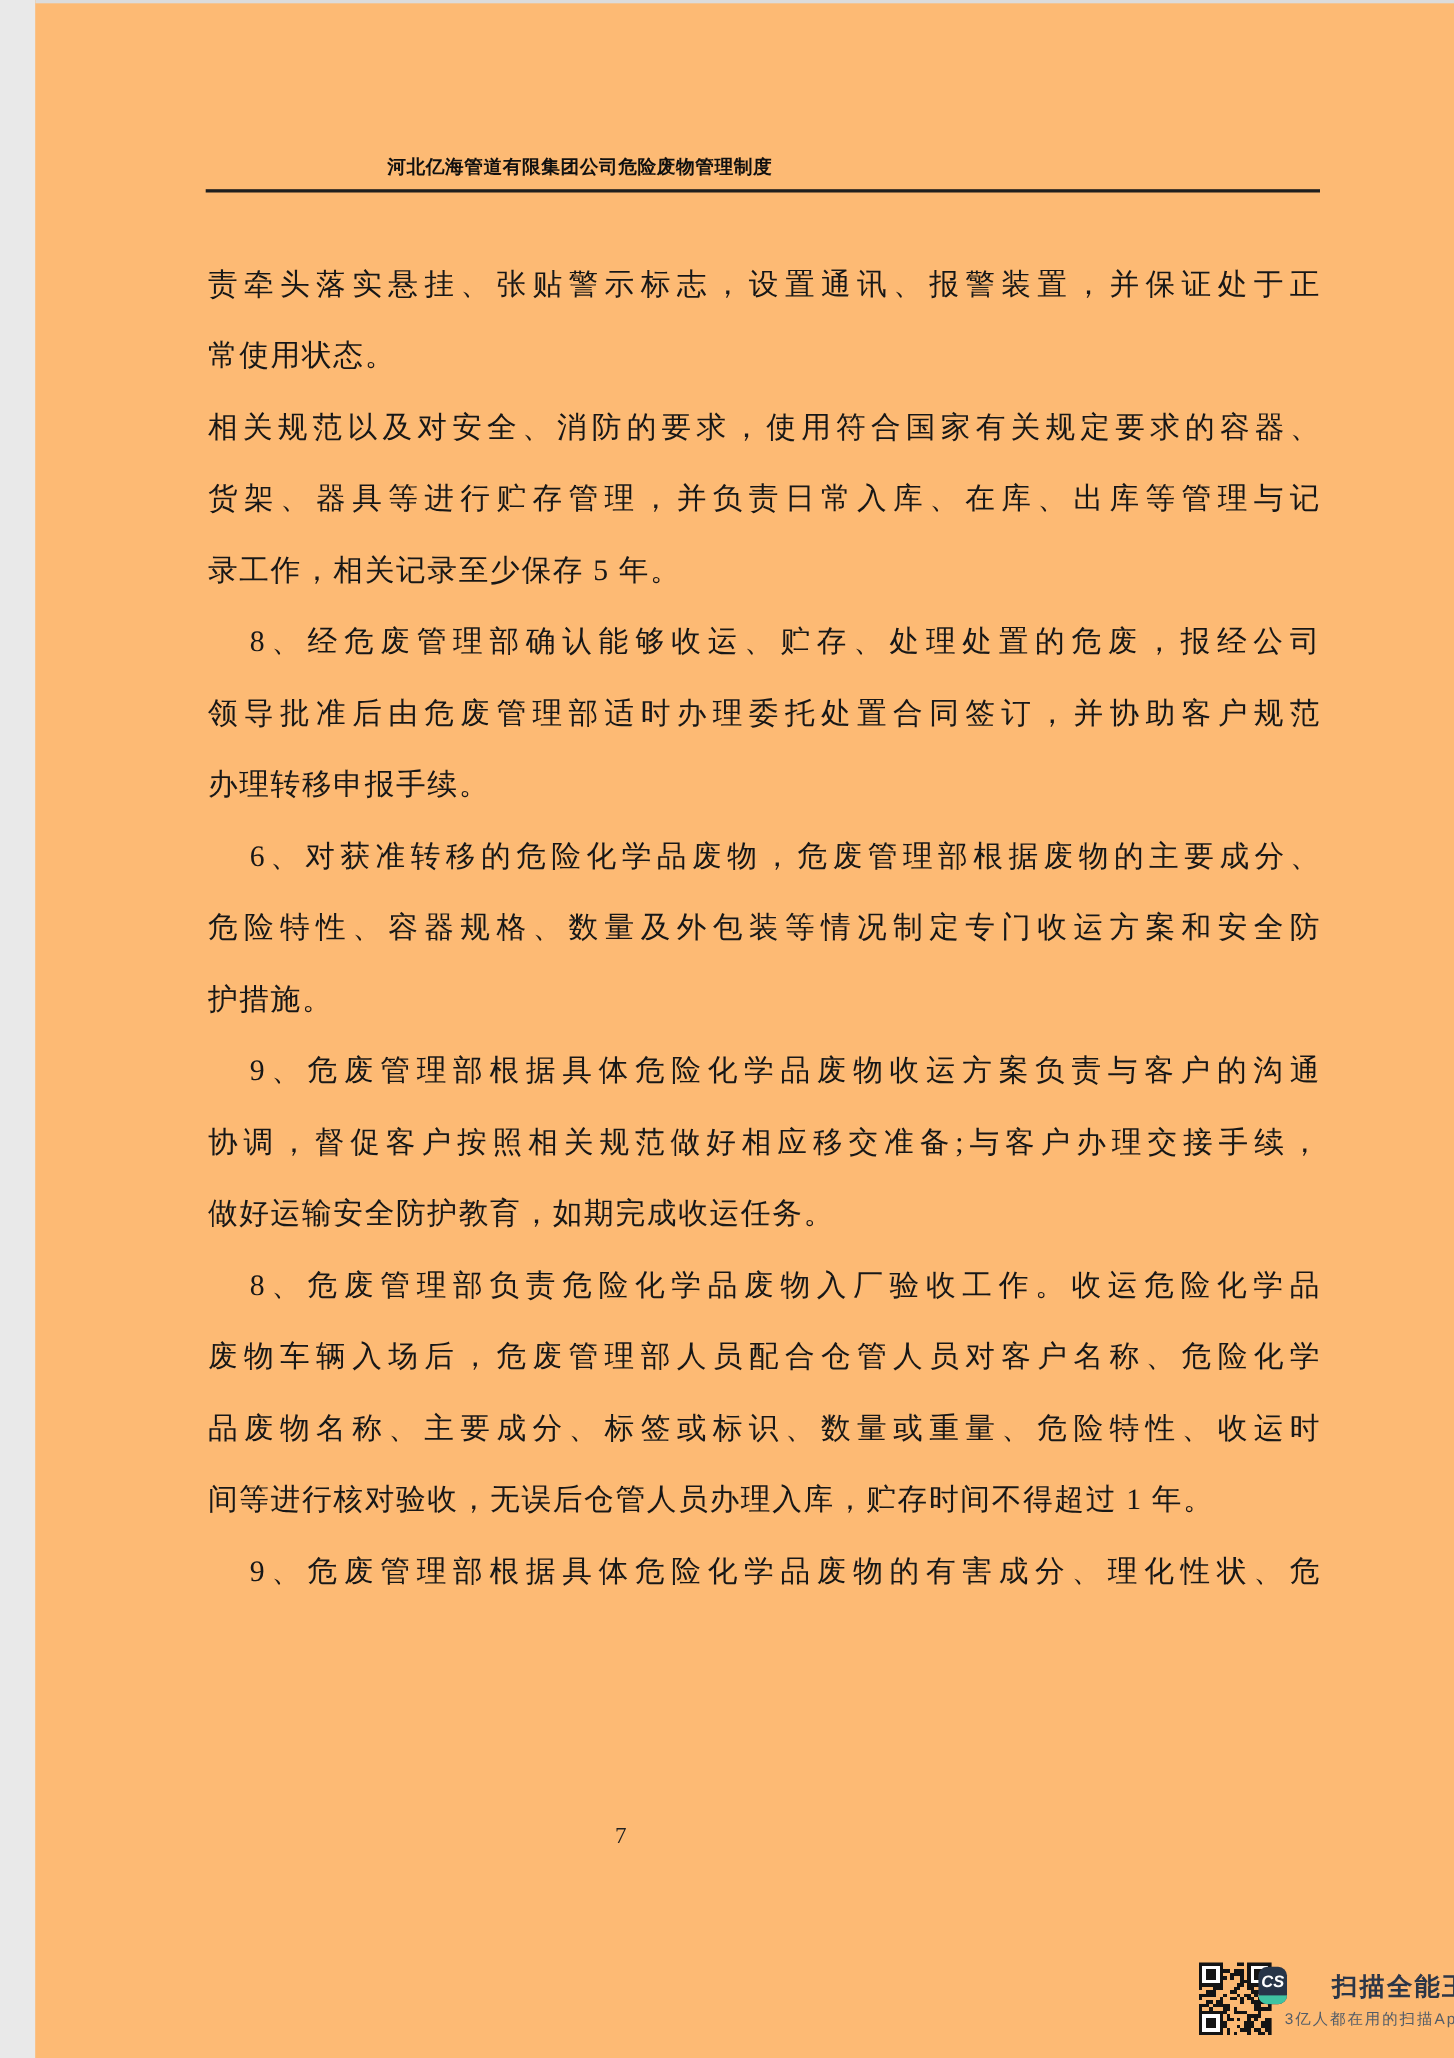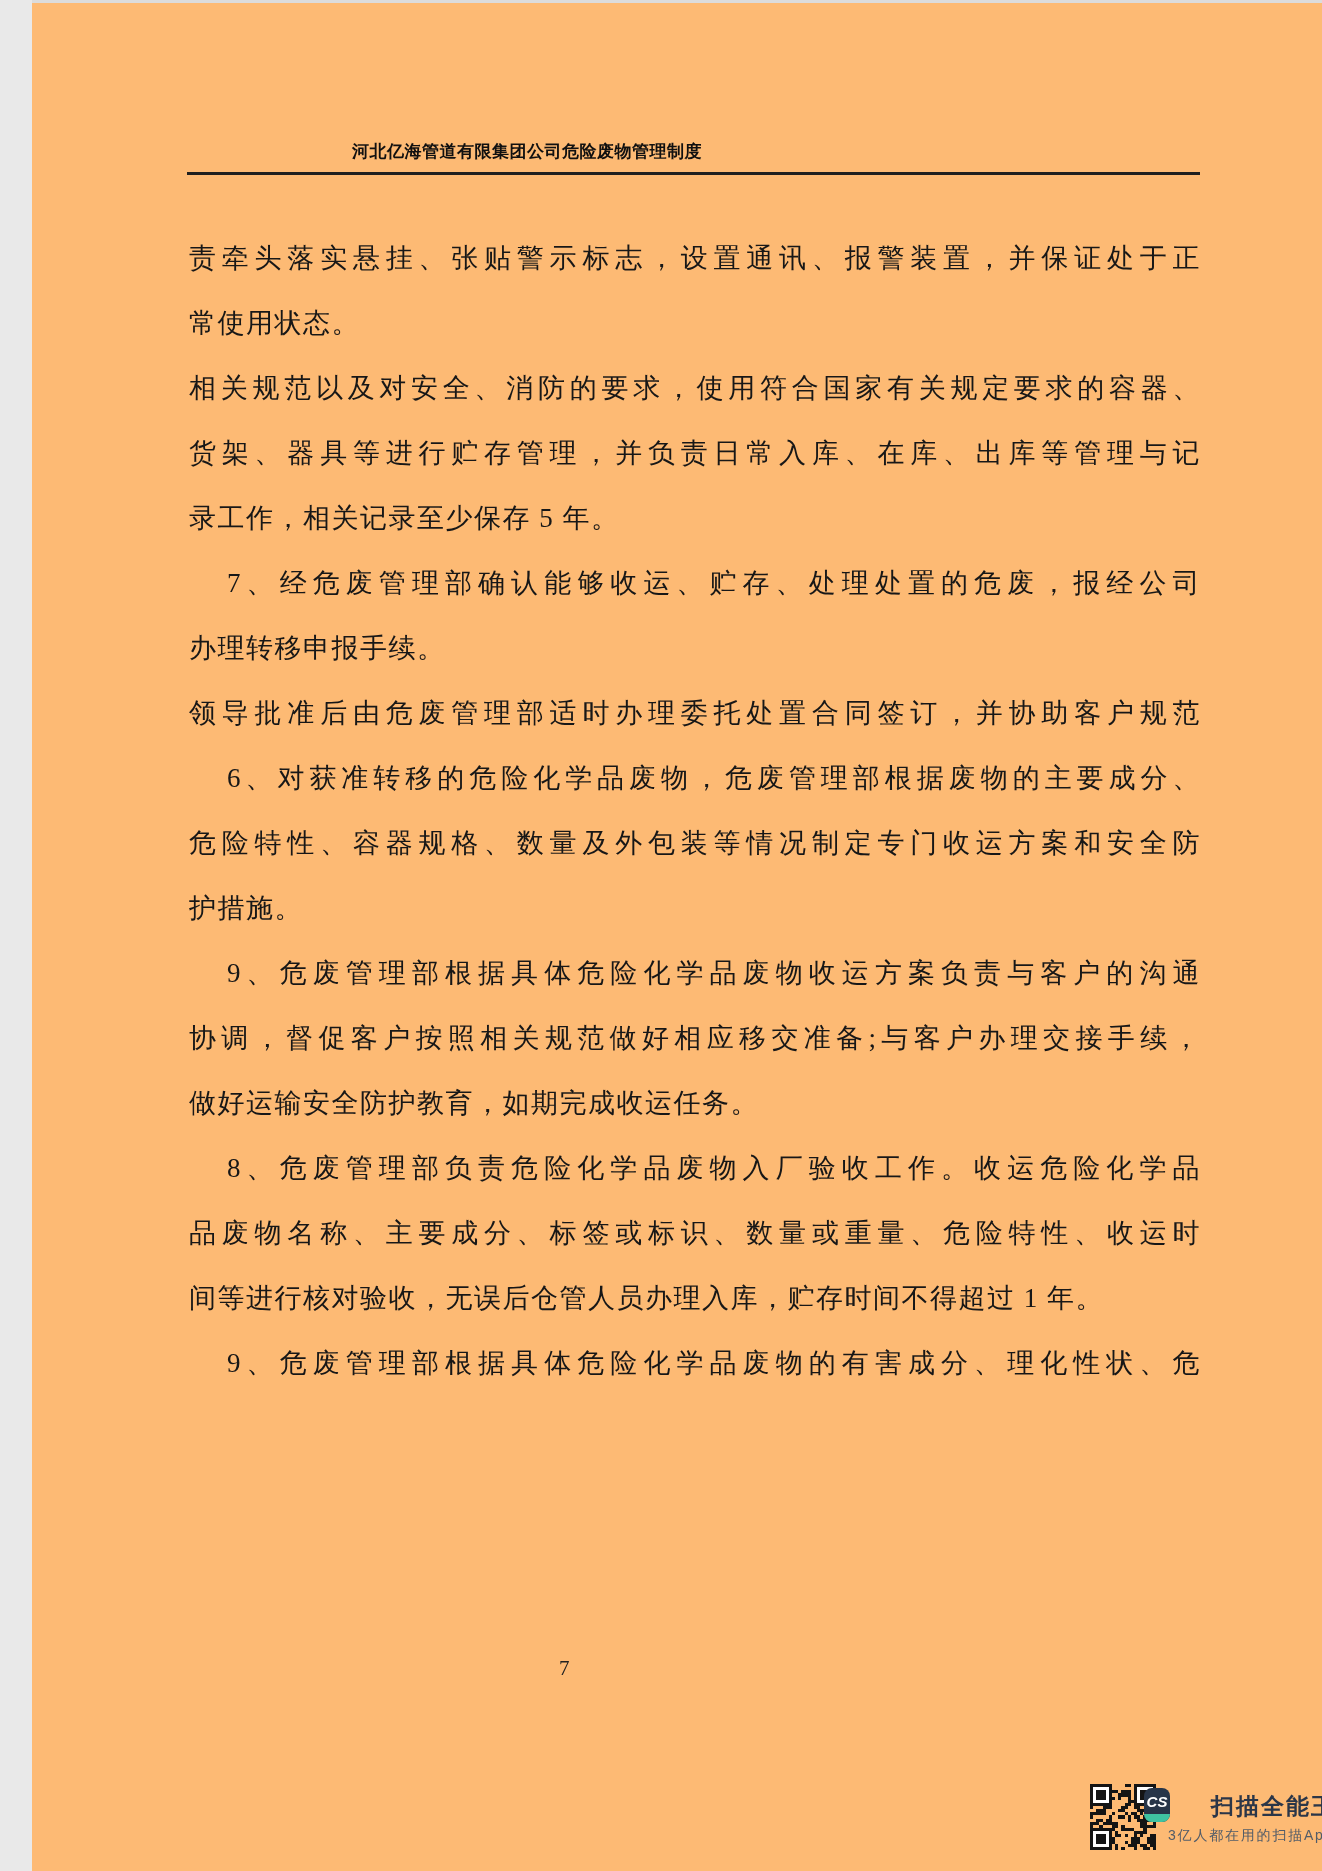--- a/index.html
+++ b/index.html
@@ -55,30 +55,31 @@
 
   <div class="doc-title">河北亿海管道有限集团公司危险废物管理制度</div>
   <div class="header-rule"></div>
 
   <div class="body-lines">
       <div class="line fill">责牵头落实悬挂、张贴警示标志，设置通讯、报警装置，并保证处于正</div>
       <div class="line">常使用状态。</div>
       <div class="line fill">相关规范以及对安全、消防的要求，使用符合国家有关规定要求的容器、</div>
       <div class="line fill">货架、器具等进行贮存管理，并负责日常入库、在库、出库等管理与记</div>
       <div class="line">录工作，相关记录至少保存 5 年。</div>
-      <div class="line fill indent">7、经危废管理部确认能够收运、贮存、处理处置的危废，报经公司</div>
+      <div class="line fill indent">8、经危废管理部确认能够收运、贮存、处理处置的危废，报经公司</div>
+      <div class="line fill">领导批准后由危废管理部适时办理委托处置合同签订，并协助客户规范</div>
       <div class="line">办理转移申报手续。</div>
-      <div class="line fill">领导批准后由危废管理部适时办理委托处置合同签订，并协助客户规范</div>
       <div class="line fill indent">6、对获准转移的危险化学品废物，危废管理部根据废物的主要成分、</div>
       <div class="line fill">危险特性、容器规格、数量及外包装等情况制定专门收运方案和安全防</div>
       <div class="line">护措施。</div>
       <div class="line fill indent">9、危废管理部根据具体危险化学品废物收运方案负责与客户的沟通</div>
       <div class="line fill">协调，督促客户按照相关规范做好相应移交准备;与客户办理交接手续，</div>
       <div class="line">做好运输安全防护教育，如期完成收运任务。</div>
       <div class="line fill indent">8、危废管理部负责危险化学品废物入厂验收工作。收运危险化学品</div>
+      <div class="line fill">废物车辆入场后，危废管理部人员配合仓管人员对客户名称、危险化学</div>
       <div class="line fill">品废物名称、主要成分、标签或标识、数量或重量、危险特性、收运时</div>
       <div class="line">间等进行核对验收，无误后仓管人员办理入库，贮存时间不得超过 1 年。</div>
       <div class="line fill indent">9、危废管理部根据具体危险化学品废物的有害成分、理化性状、危</div>
     </div>
 
   <div class="page-num">7</div>
 
   <div class="watermark">
     <div class="qr">
         <svg viewBox="0 0 21 21" shape-rendering="crispEdges" fill="#141414">

